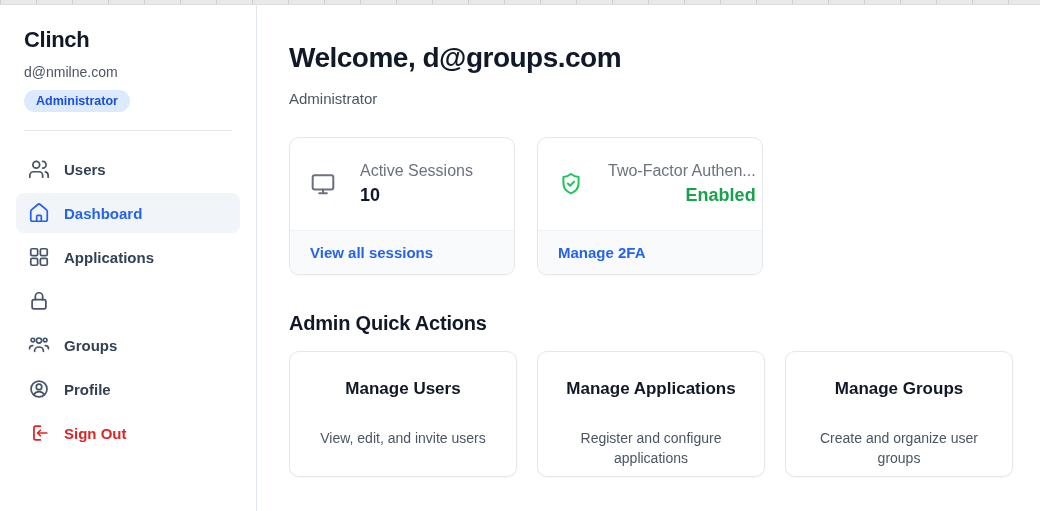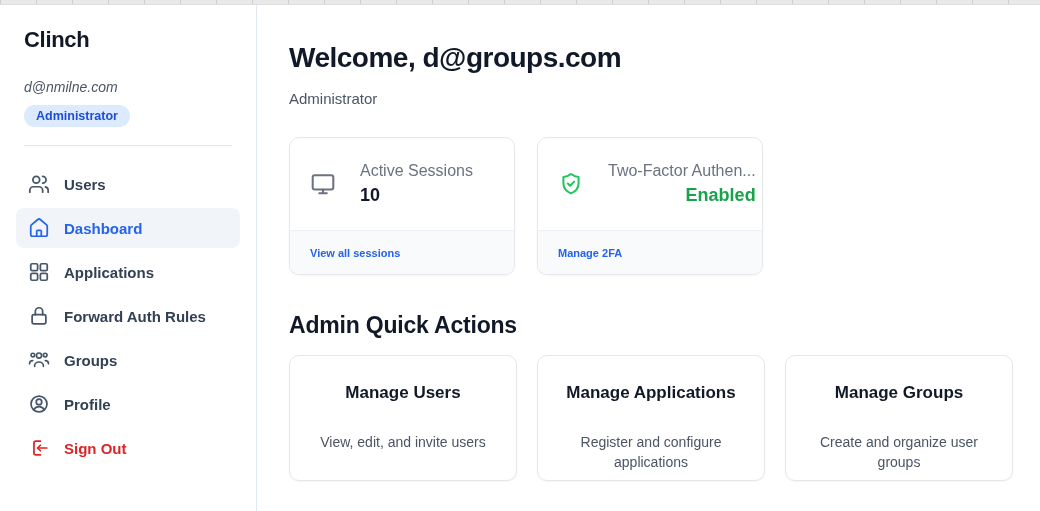--- a/index.html
+++ b/index.html
@@ -23,21 +23,21 @@
 
   
   .sidebar {
     width: 257px; min-width: 257px; height: 511px;
     background: #ffffff;
     border-right: 1px solid #e2e8f0;
     padding-top: 27px;
   }
   .sidebar-header { padding: 0 24px; }
   .app-title { font-size: 22px; font-weight: 700; letter-spacing: -0.3px; color: #111827; }
-  .user-email { margin-top: 26px; font-size: 14px; color: #4b5563; font-style: italic; }
+  .user-email { margin-top: 11px; font-size: 14px; color: #4b5563; }
   .role-badge {
     display: inline-block; margin-top: 10px;
     background: #dbeafe; color: #1d4ed8;
     font-size: 12.5px; font-weight: 600;
     padding: 4px 12px; border-radius: 999px;
   }
   .sidebar-divider { margin: 18px 24px 0 24px; border: none; border-top: 1px solid #e5e7eb; }
 
   .nav { padding: 18px 16px 0 16px; }
   .nav-item {
@@ -69,23 +69,23 @@
   .stat-icon { width: 26px; height: 26px; color: #6b7280; flex: 0 0 26px; }
   .stat-icon.green { color: #22c55e; }
   .stat-icon svg { width: 100%; height: 100%; display: block; }
   .stat-label { font-size: 16px; color: #6b7280; font-weight: 500; white-space: nowrap; }
   .stat-value { margin-top: 5px; font-size: 18px; font-weight: 700; color: #111827; }
   .stat-value.green { color: #16a34a; text-align: right; }
   .stat-footer {
     height: 44px; background: #f9fafb; border-top: 1px solid #eef2f6;
     display: flex; align-items: center; padding: 0 20px;
   }
-  .stat-link { font-size: 11px; font-weight: 600; color: #2563eb; text-decoration: none; cursor: pointer; }
-
-  .qa-heading { margin-top: 37px; font-size: 23px; font-weight: 700; letter-spacing: -0.2px; color: #111827; }
+  .stat-link { font-size: 15px; font-weight: 600; color: #2563eb; text-decoration: none; cursor: pointer; }
+
+  .qa-heading { margin-top: 37px; font-size: 20px; font-weight: 700; letter-spacing: -0.2px; color: #111827; }
   .qa-row { display: flex; gap: 20px; margin-top: 16px; text-align: center; }
   .qa-card {
     width: 228px; height: 126px;
     background: #ffffff; border: 1px solid #e5e7eb; border-radius: 10px;
     box-shadow: 0 1px 2px rgba(16,24,40,0.04);
     padding: 27px 24px; cursor: pointer;
   }
   .qa-title { font-size: 17px; font-weight: 700; color: #111827; }
   .qa-desc { margin-top: 29px; font-size: 14px; line-height: 1.45; color: #4b5563; }
 </style>
@@ -140,21 +140,20 @@
         <span>Applications</span>
       </div>
 
       <div class="nav-item">
         <span class="nav-icon">
           <svg viewBox="0 0 24 24" fill="none" stroke="currentColor" stroke-width="1.9" stroke-linecap="round" stroke-linejoin="round">
             <rect x="4.5" y="10.5" width="15" height="10" rx="2"></rect>
             <path d="M8 10.5V7a4 4 0 0 1 8 0v3.5"></path>
           </svg>
         </span>
-        <span>Forward Auth Rules</span>
       </div>
 
       <div class="nav-item">
         <span class="nav-icon">
           <svg viewBox="0 0 24 24" fill="none" stroke="currentColor" stroke-width="1.8" stroke-linecap="round" stroke-linejoin="round">
             <circle cx="12" cy="7.2" r="2.8"></circle>
             <path d="M7.2 19v-.7c0-2.4 2.1-4.1 4.8-4.1s4.8 1.7 4.8 4.1v.7"></path>
             <circle cx="5.3" cy="6.6" r="2"></circle>
             <path d="M1.7 16.2v-.4c0-1.9 1.5-3.2 3.5-3.2"></path>
             <circle cx="18.7" cy="6.6" r="2"></circle>

